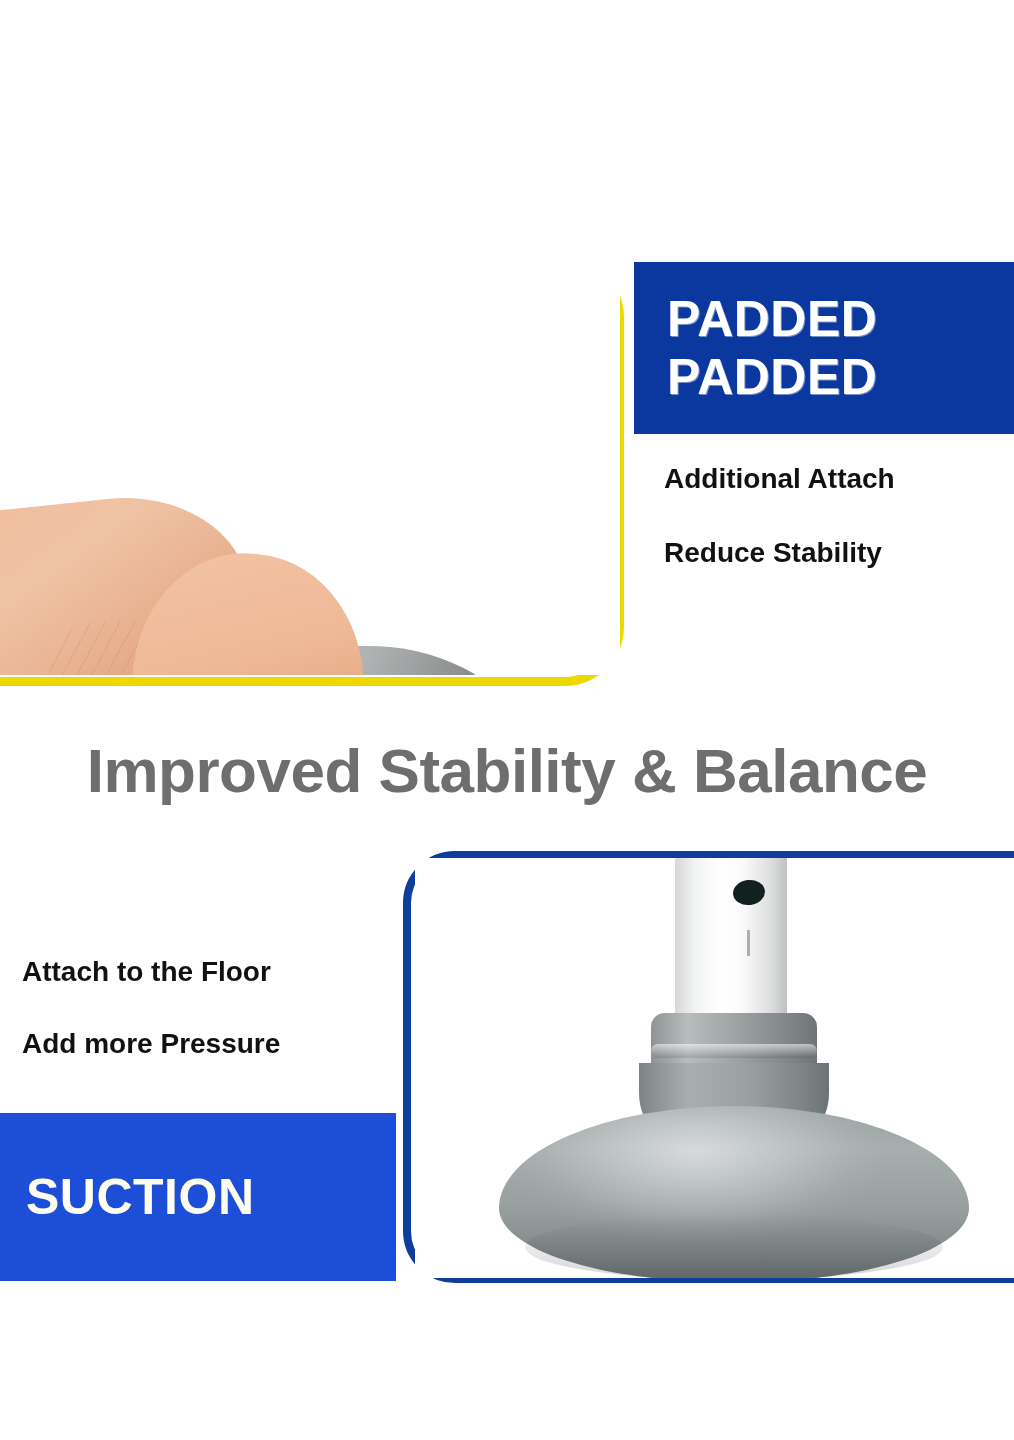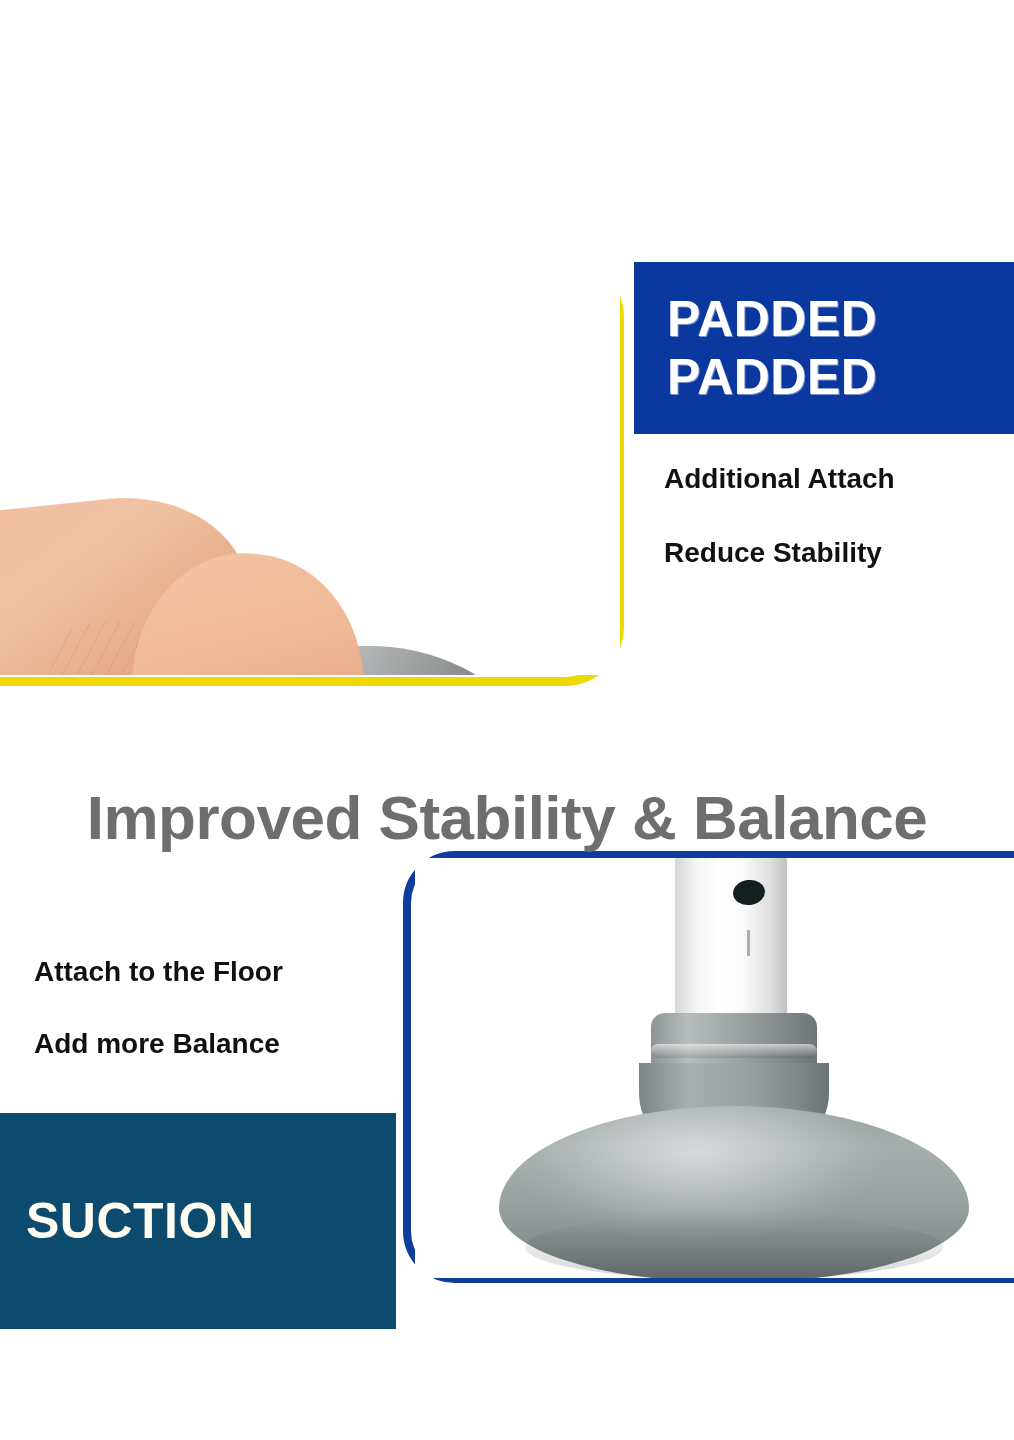--- a/index.html
+++ b/index.html
@@ -94,21 +94,20 @@
     left: 0;
     top: 735px;
     width: 1014px;
     text-align: center;
     color: #6E6E6E;
     font-size: 62px;
     font-weight: bold;
     letter-spacing: -0.5px;
     z-index: 4;
     white-space: nowrap;
-    margin-top: 47px;
   }
 
   
 
   
   .blue-frame {
     position: absolute;
     left: 403px;
     top: 851px;
     width: 680px;
@@ -128,42 +127,42 @@
     width: 599px;
     height: 420px;
     z-index: 3;
     overflow: hidden;
     background: #ffffff;
   }
 
   
   .bottom-bullets {
     position: absolute;
-    left: 34px;
+    left: 22px;
     top: 958px;
     width: 370px;
     z-index: 4;
   }
   .bottom-bullets .bullet {
     color: #111111;
     font-size: 28px;
     font-weight: bold;
     line-height: 1.0;
     margin-bottom: 44px;
     white-space: nowrap;
   }
 
   
   .yellow-banner {
     position: absolute;
     left: 0px;
     top: 1113px;
     width: 396px;
-    height: 216px;
-    background: #0c4a6e;
+    height: 168px;
+    background: #1d4ed8;
     z-index: 4;
     display: flex;
     flex-direction: column;
     justify-content: center;
     padding-left: 26px;
     box-sizing: border-box;
   }
   .yellow-banner .line {
     color: #FFFDF0;
     font-size: 50px;
@@ -384,20 +383,20 @@
     <div class="tube-mark"></div>
     <div class="collar"></div>
     <div class="collar-rim"></div>
     <div class="cup-neck"></div>
     <div class="cup-base"></div>
     <div class="cup-shadow"></div>
   </div>
 
   <div class="bottom-bullets">
     <div class="bullet">Attach to the Floor</div>
-    <div class="bullet">Add more Balance</div>
+    <div class="bullet">Add more Pressure</div>
   </div>
 
   <div class="yellow-banner">
     <div class="line">SUCTION</div>
   </div>
 
 </div>
 
 </body></html>

